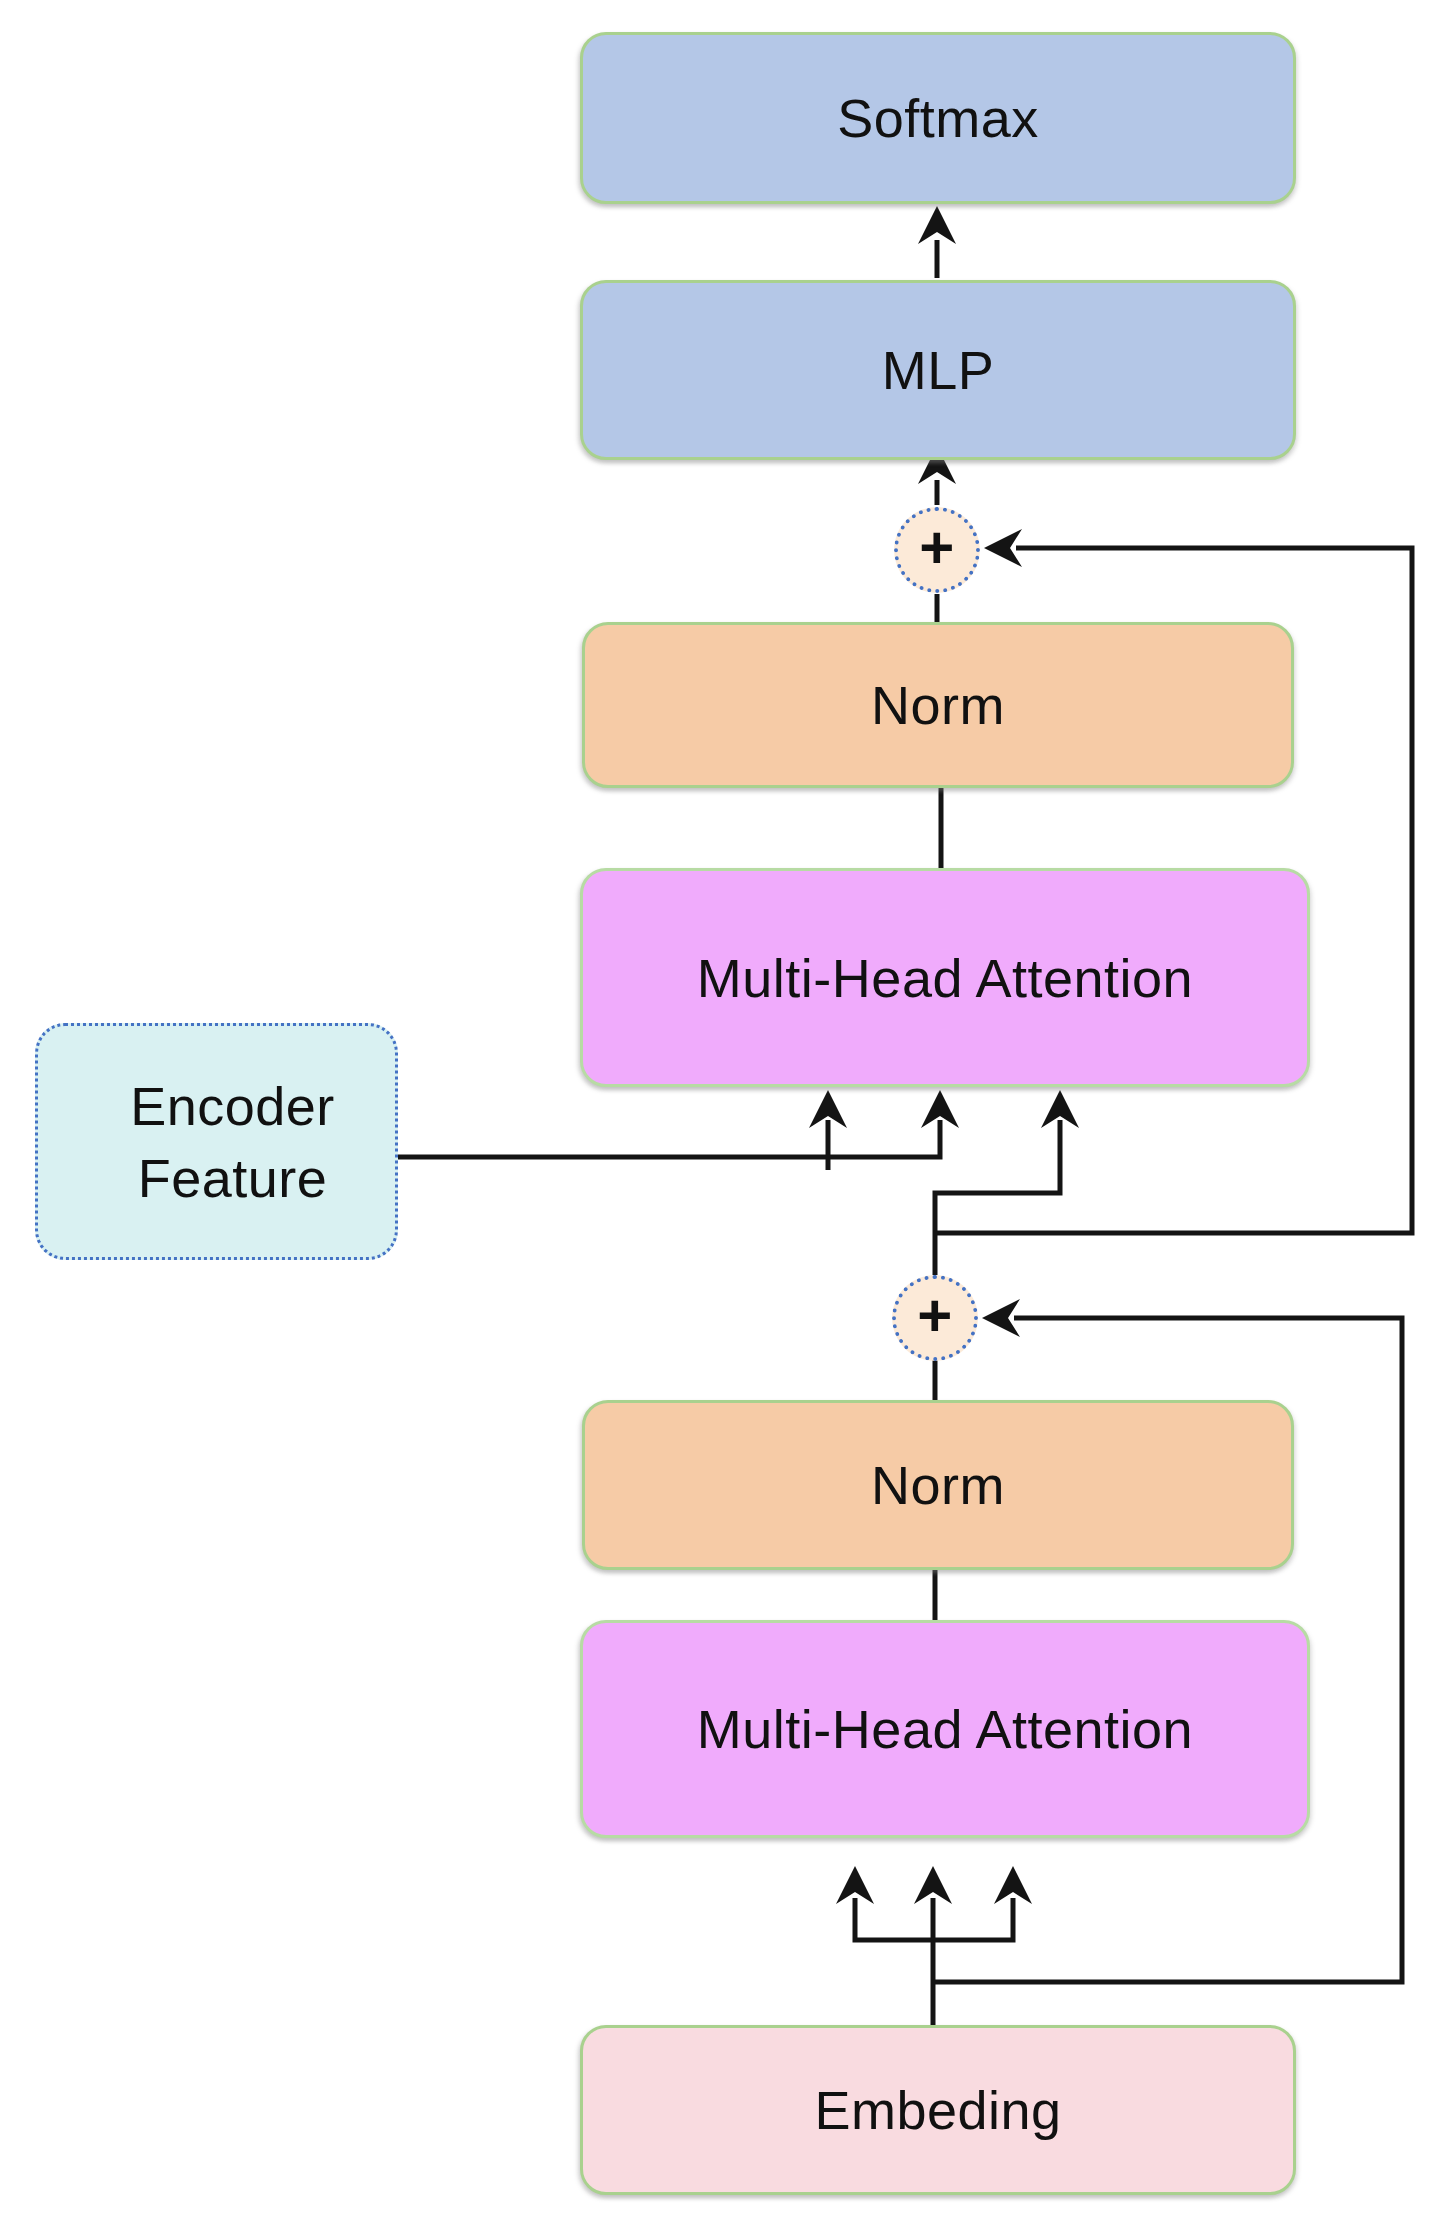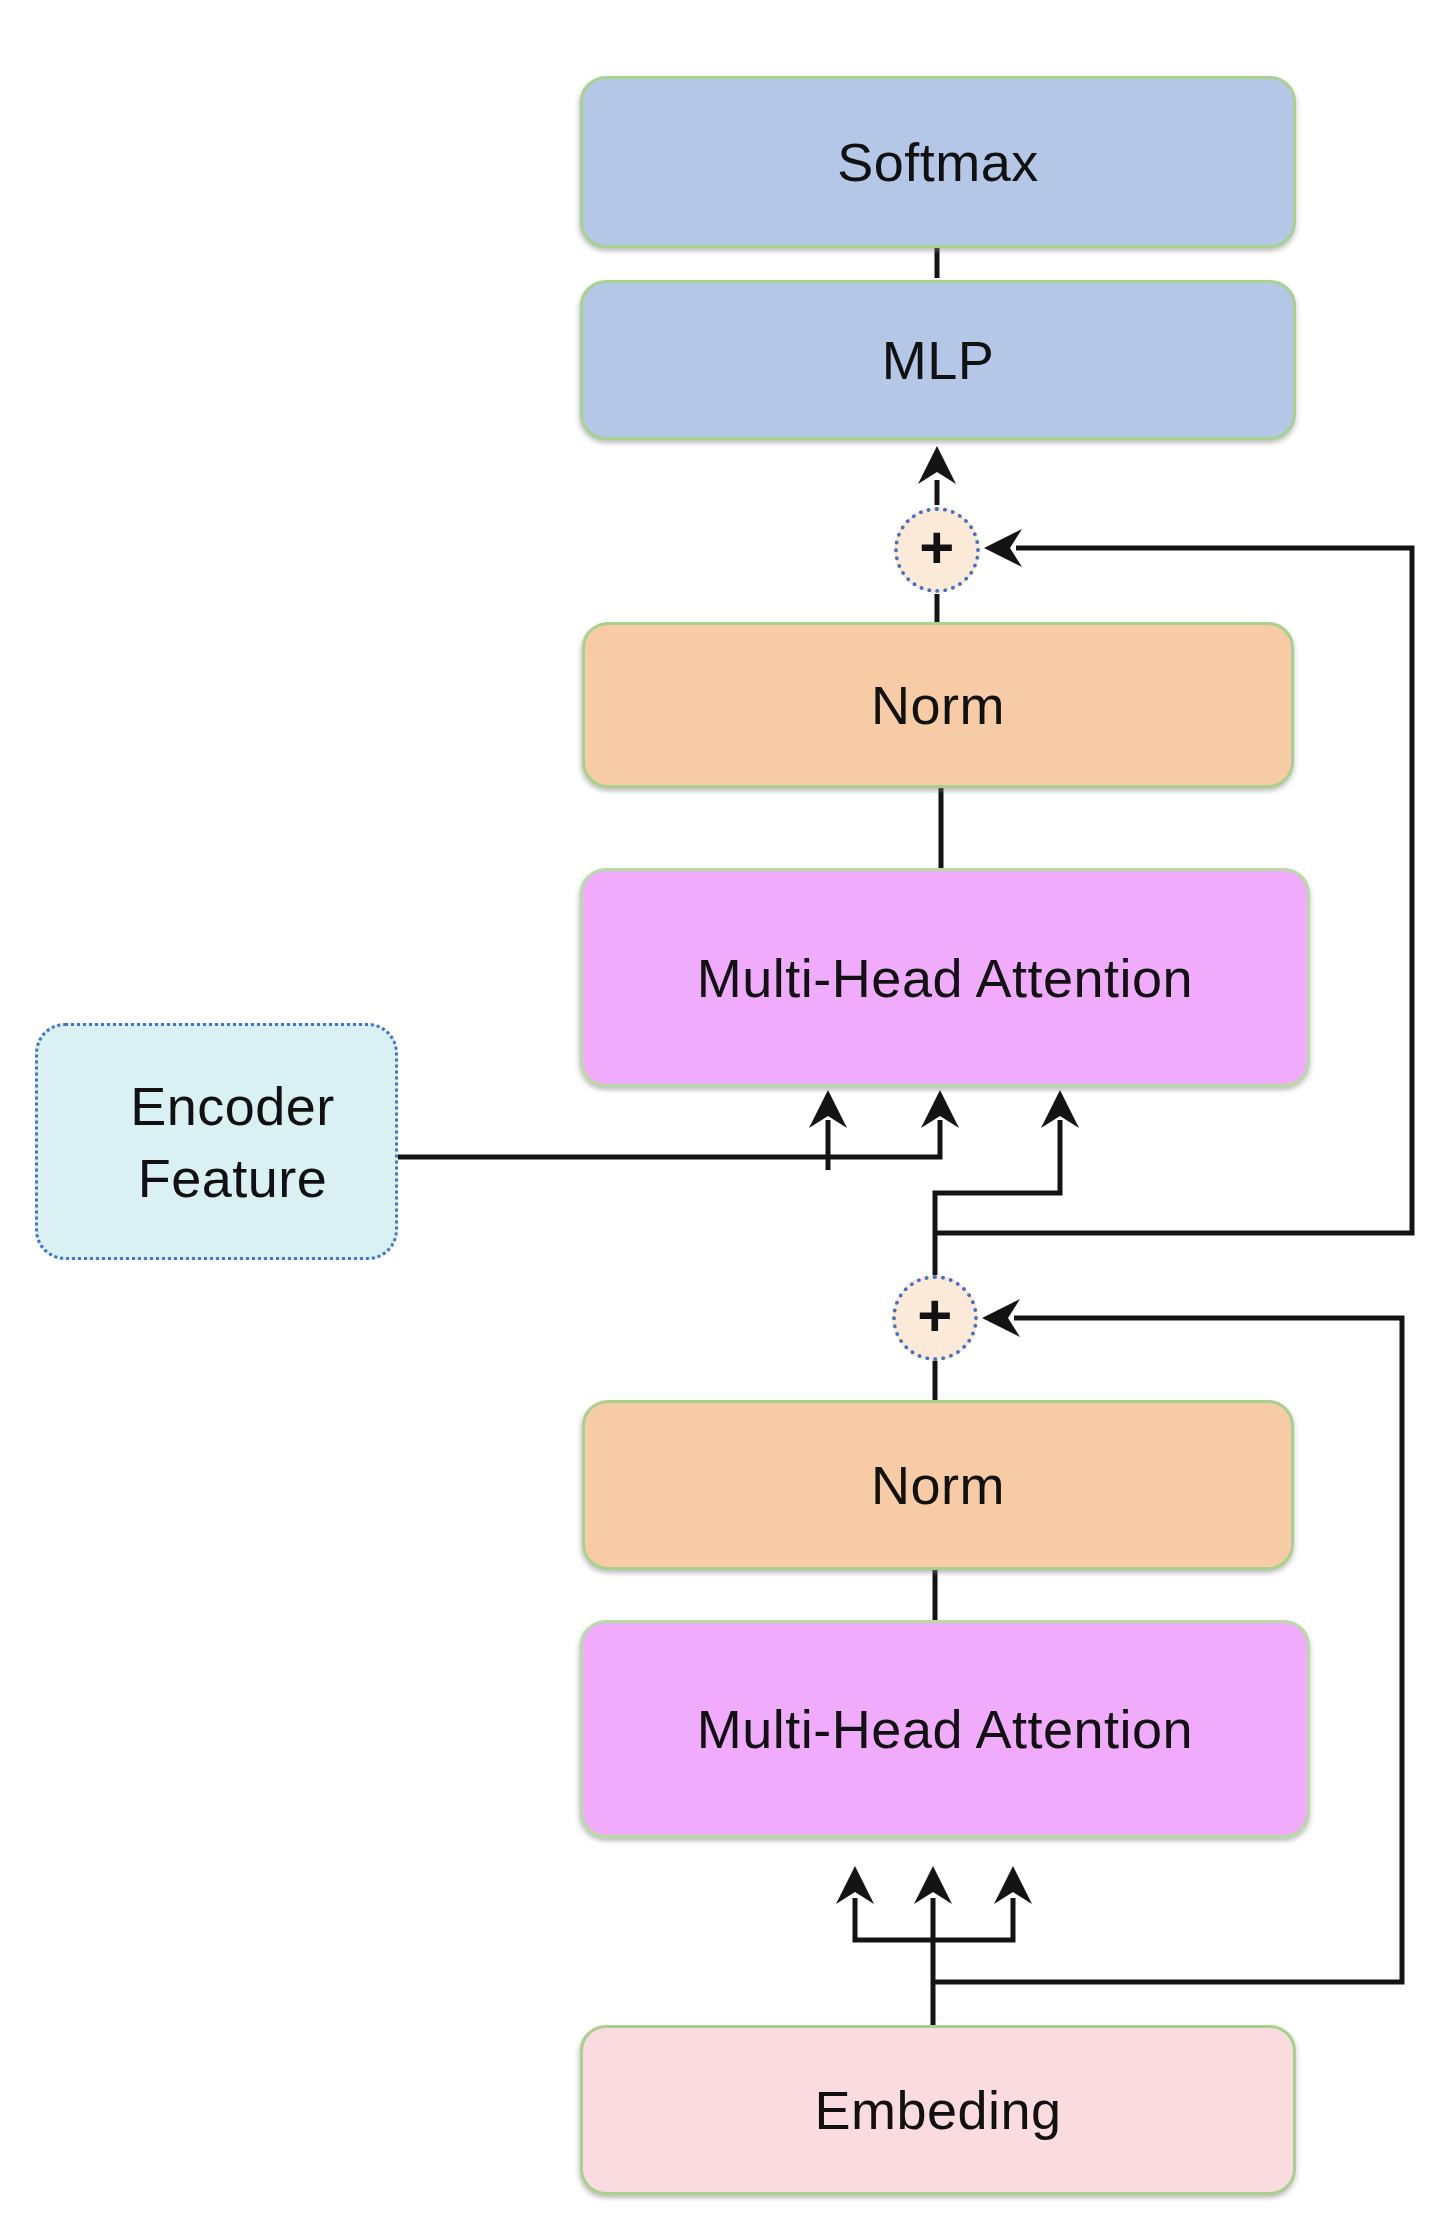--- a/index.html
+++ b/index.html
@@ -66,25 +66,25 @@
     <path d="M933,2025 V1898"></path>
     <path d="M855,1898 V1940 H1013 V1898"></path>
     <path fill="#141414" stroke="none" d="M855,1866 L836,1904 L855,1892 L874,1904 Z"></path>
     <path fill="#141414" stroke="none" d="M933,1866 L914,1904 L933,1892 L952,1904 Z"></path>
     <path fill="#141414" stroke="none" d="M1013,1866 L994,1904 L1013,1892 L1032,1904 Z"></path>
 
     <path d="M933,1982 H1402 V1318 H1014"></path>
     <path fill="#141414" stroke="none" d="M982,1318 L1020,1299 L1008,1318 L1020,1337 Z"></path>
   </svg>
 
-  <div class="node rounded blue" style="left:580px;top:32px;width:716px;height:172px;margin-top:44px;">
+  <div class="node rounded blue" style="left:580px;top:32px;width:716px;height:172px;">
     <span>Softmax</span>
   </div>
 
-  <div class="node rounded blue" style="left:580px;top:280px;width:716px;height:160px;">
+  <div class="node rounded blue" style="left:580px;top:280px;width:716px;height:180px;">
     <span>MLP</span>
   </div>
 
   <div class="node addcircle" style="left:894px;top:507px;">
     <span>+</span>
   </div>
 
   <div class="node rounded orange" style="left:582px;top:622px;width:712px;height:166px;">
     <span>Norm</span>
   </div>

